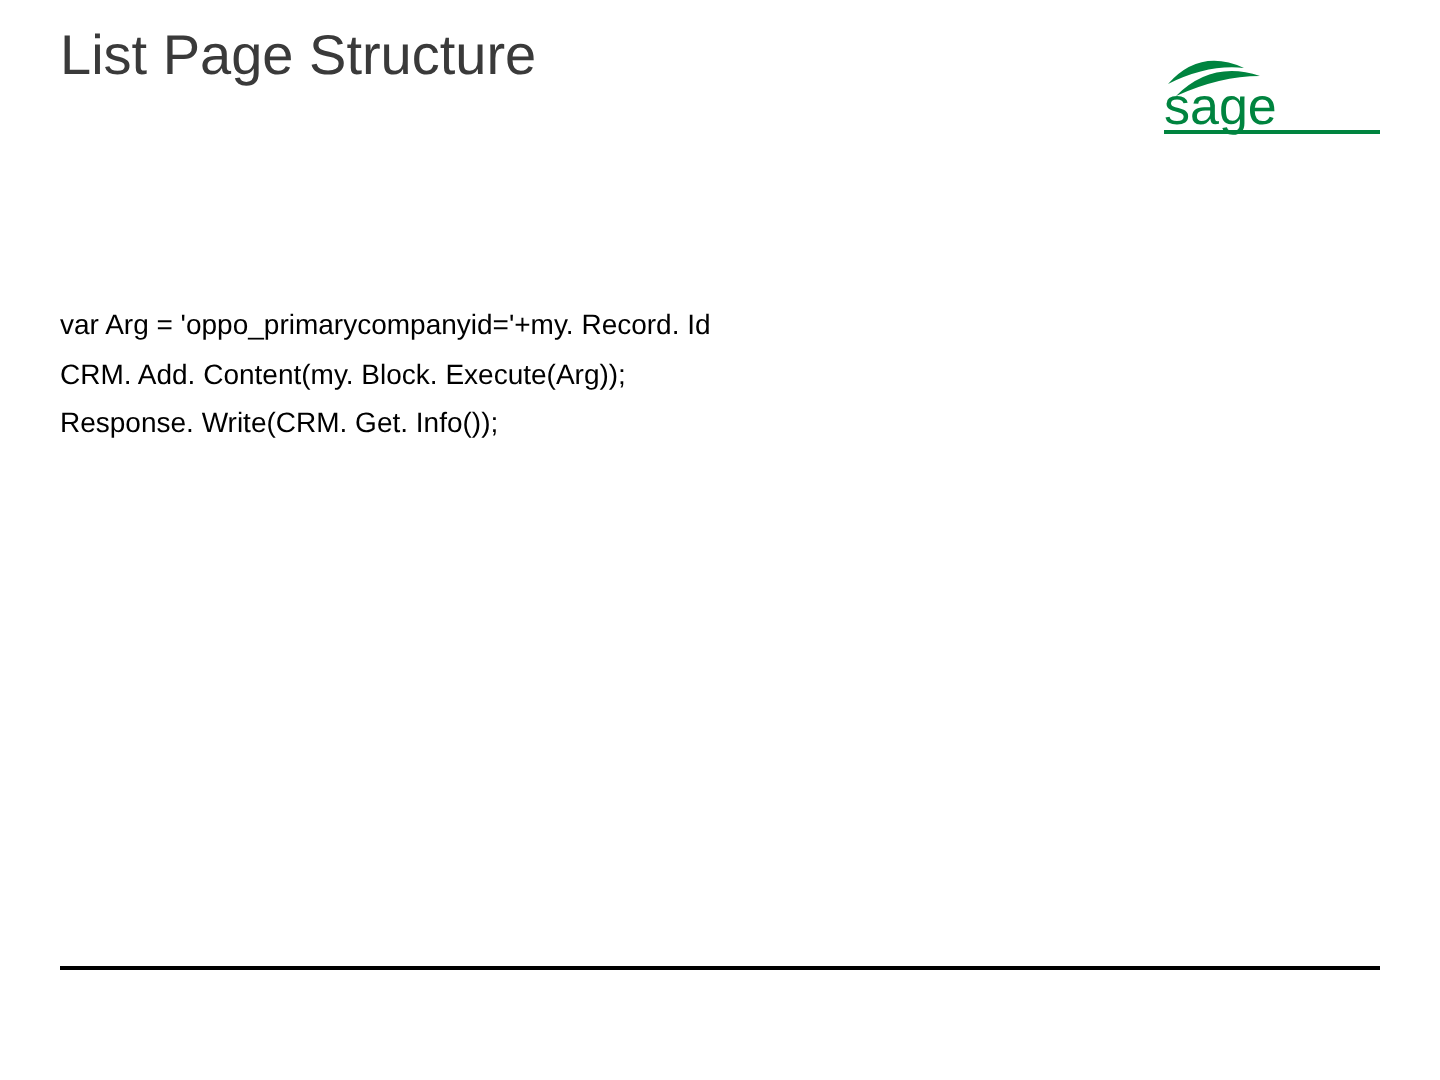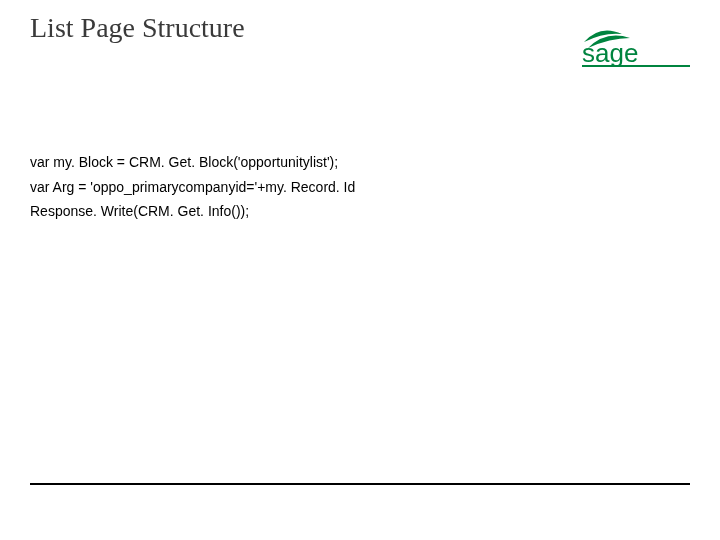--- a/index.html
+++ b/index.html
@@ -18,21 +18,20 @@
     height: 540px;
     box-sizing: border-box;
   }
   .title {
     position: absolute;
     top: 12px;
     left: 30px;
     font-size: 28px;
     font-weight: 400;
     color: #3a3a3a;
-    font-family: Liberation Serif, serif;
   }
   .logo {
     position: absolute;
     top: 28px;
     right: 28px;
     width: 110px;
     height: 40px;
   }
   .code-block {
     position: absolute;
@@ -69,20 +68,20 @@
       <path d="M2 14 Q18 -4 40 6 Q22 4 2 14 Z" fill="#00843f"></path>
       <path d="M6 20 Q24 2 48 10 Q28 10 6 20 Z" fill="#00843f"></path>
 
       <text x="0" y="34" font-family="Arial, Helvetica, sans-serif" font-size="26" font-weight="400" fill="#00843f" letter-spacing="0">sage</text>
 
       <line x1="0" y1="38" x2="108" y2="38" stroke="#00843f" stroke-width="2"></line>
     </svg>
   </div>
 
   <div class="code-block">
-    <div class="code-line">var my. Block = CRM. Get. Block('opportunitylist');</div>
     <div class="code-line">var Arg = 'oppo_primarycompanyid='+my. Record. Id</div>
+    <div class="code-line">CRM. Add. Content(my. Block. Execute(Arg));</div>
     <div class="code-line">Response. Write(CRM. Get. Info());</div>
   </div>
 
   <div class="footer-line"></div>
 
 </div>
 
 </body></html>

